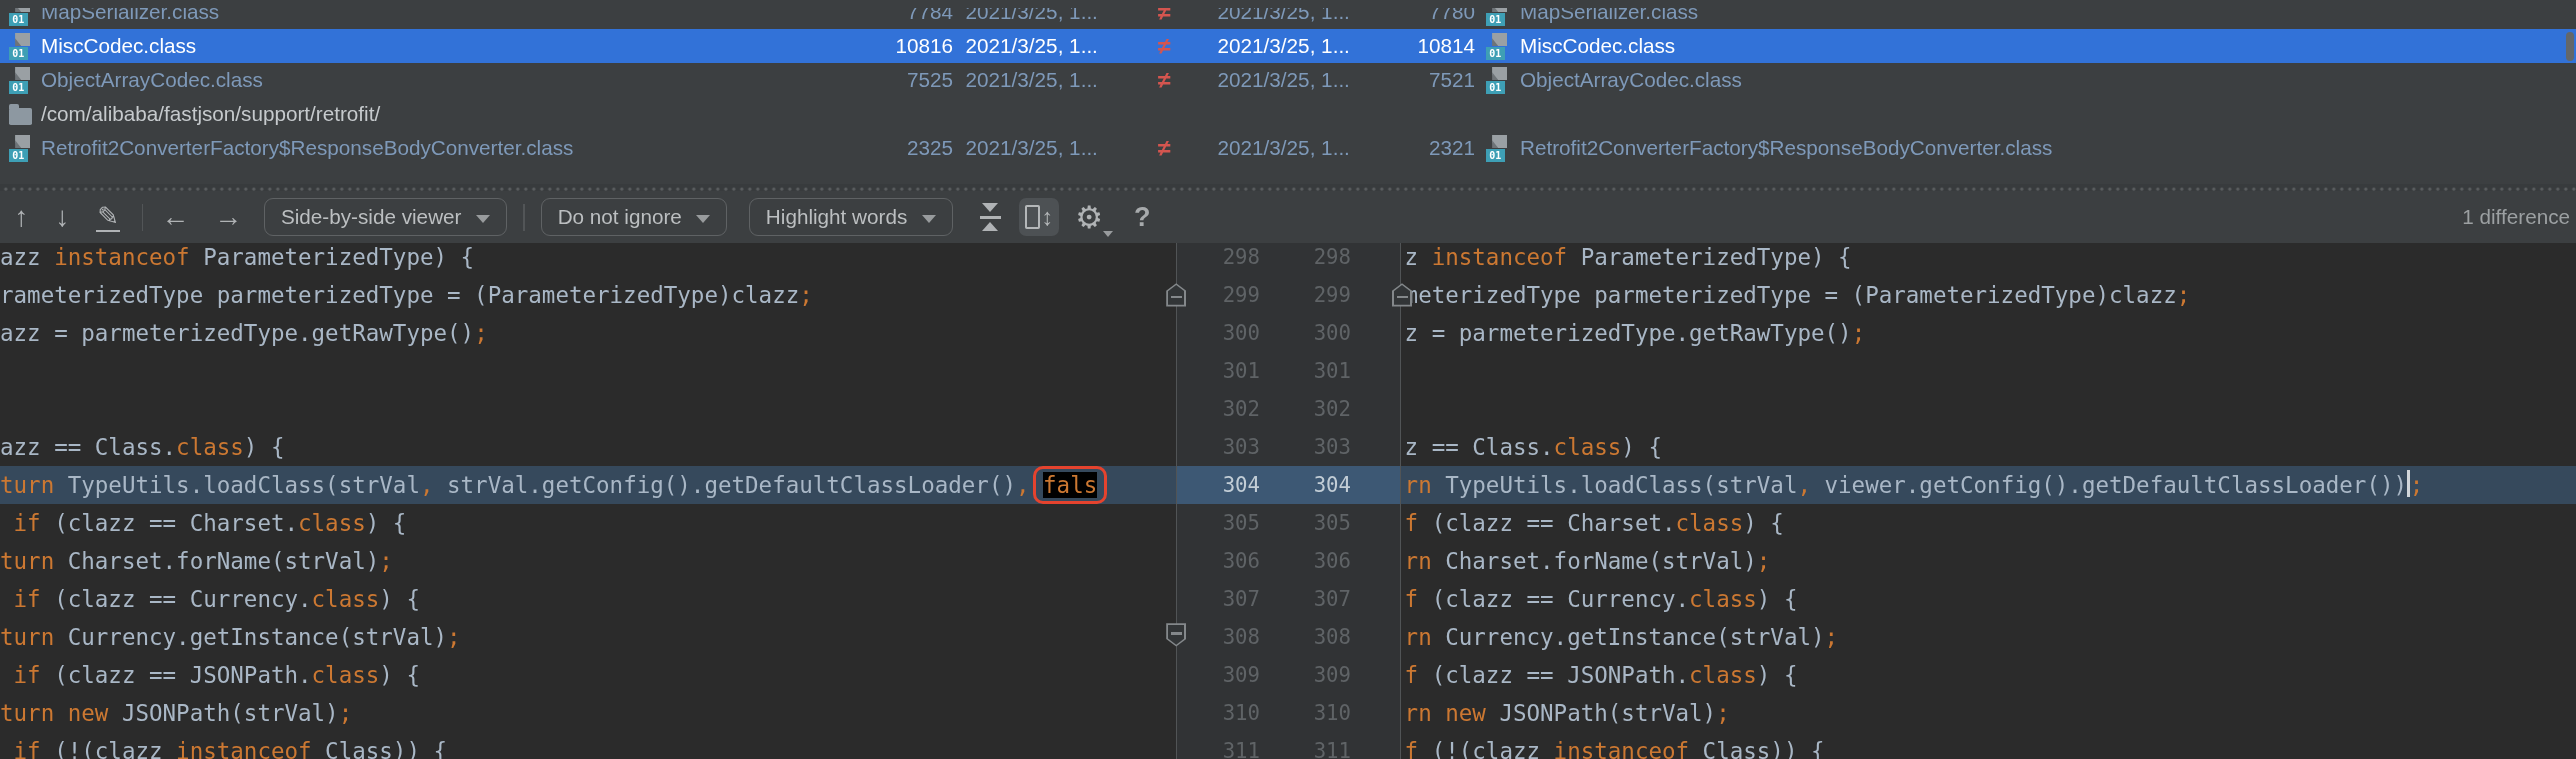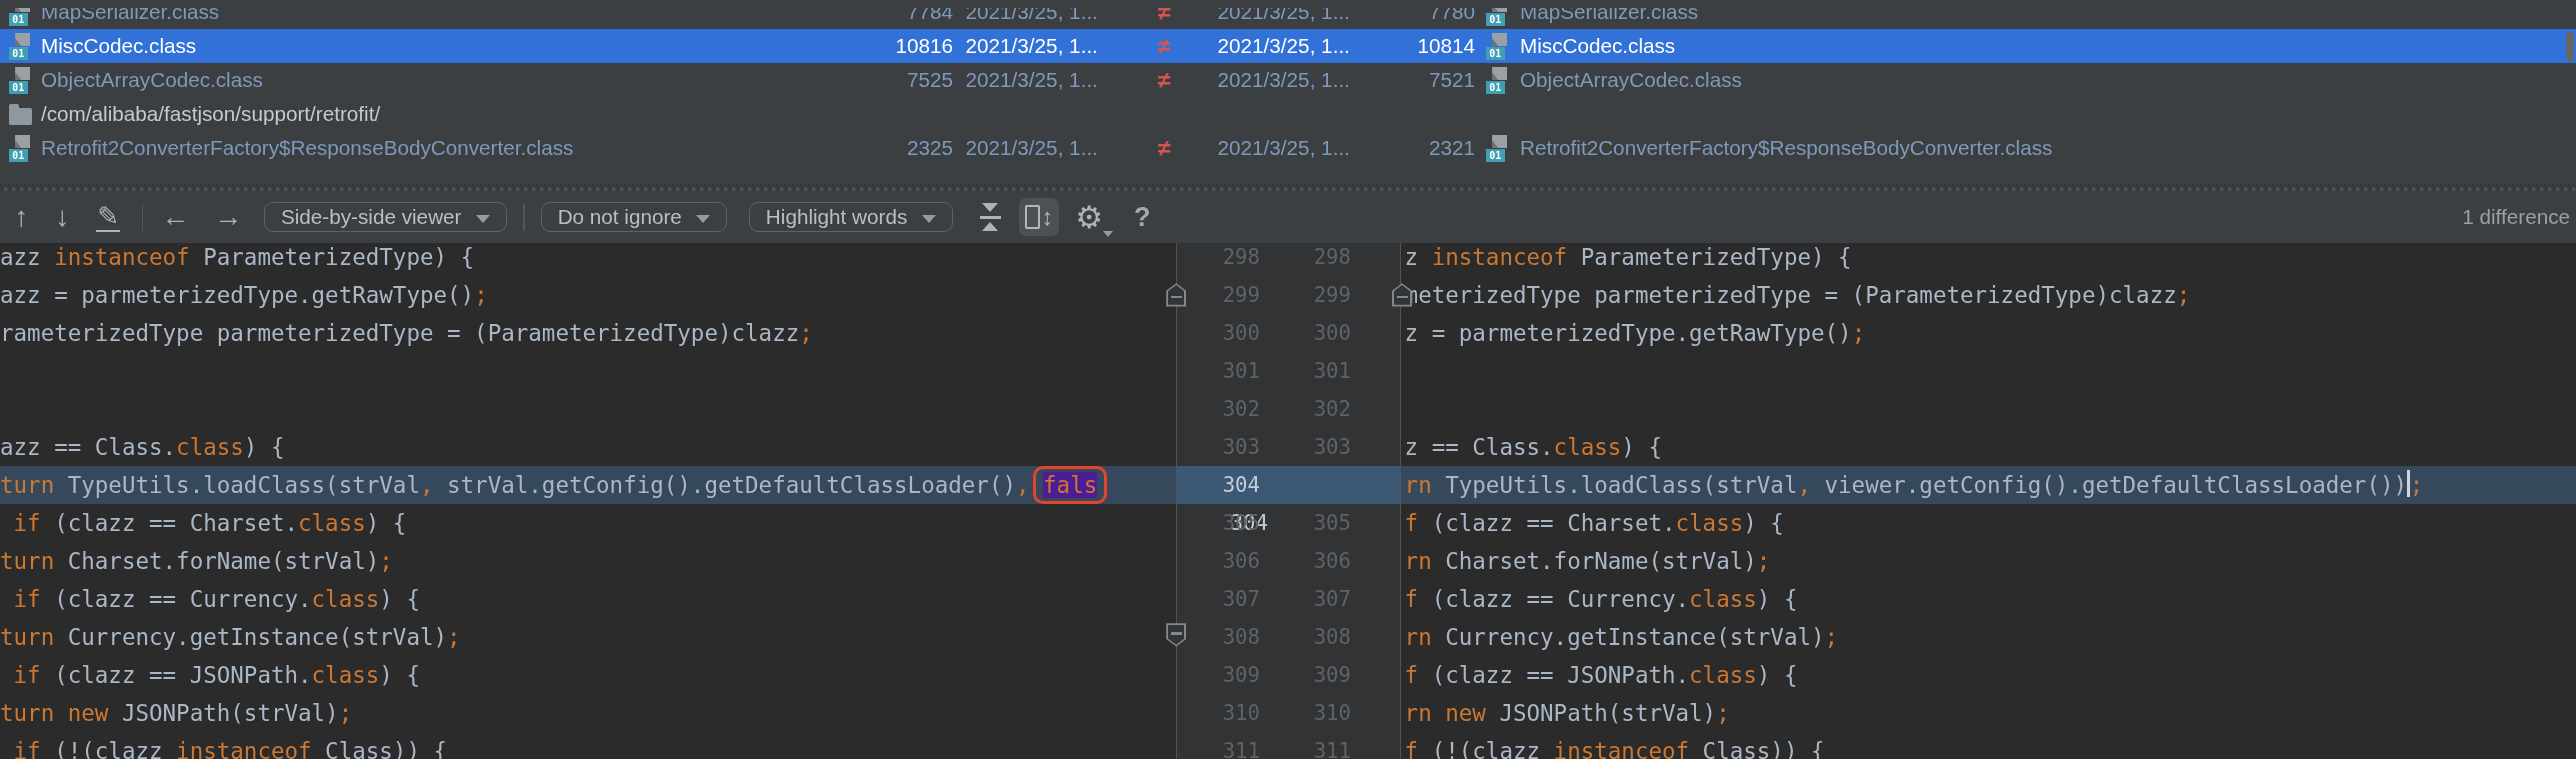--- a/index.html
+++ b/index.html
@@ -38,21 +38,21 @@
     background-image:radial-gradient(circle,#5a5d5f 1.4px,transparent 1.9px);
     background-size:8px 7.2px;background-position:1.8px 1.8px;}
 
   
   .toolbar{height:52px;display:flex;align-items:center;background:#3c3f41;color:#b0b3b5;}
   .tbtn-ico{font-size:28px;line-height:1;color:#b0b3b5;}
   .arr-up{margin-left:14.4px;} .arr-dn{margin-left:27px;}
   .pencil{margin-left:27px;border-bottom:2.7px solid #b0b3b5;padding:0 0.9px 0.9px 0.9px;font-size:26px;}
   .tsep{width:1.8px;height:27px;background:#525557;margin-left:21.6px;}
   .arr-l{margin-left:18px;} .arr-r{margin-left:25px;}
-  .drop{display:flex;align-items:center;gap:14.4px;height:30px;padding:0 16px;margin-left:21.6px;
+  .drop{display:flex;align-items:center;gap:14.4px;height:38px;padding:0 16px;margin-left:21.6px;
     border:1.8px solid #5f6264;border-radius:9px;color:#bcbfc1;font-size:20.7px;white-space:nowrap;}
   .caret-dn{width:0;height:0;border-left:7.2px solid transparent;border-right:7.2px solid transparent;
     border-top:8px solid #989b9d;margin-top:2.7px;}
   .collapse-ico{margin-left:27px;display:flex;flex-direction:column;align-items:center;}
   .collapse-ico .t1{width:0;height:0;border-left:8px solid transparent;border-right:8px solid transparent;border-top:9px solid #b0b3b5;}
   .collapse-ico .bar{width:21.6px;height:2.7px;background:#b0b3b5;margin:3.6px 0;}
   .collapse-ico .t2{width:0;height:0;border-left:8px solid transparent;border-right:8px solid transparent;border-bottom:9px solid #b0b3b5;}
   .sync-ico{margin-left:18px;width:40px;height:38px;background:#4d5154;border-radius:7.2px;
     display:flex;align-items:center;justify-content:center;gap:1.8px;}
   .sync-ico .rect{width:14.4px;height:23.4px;border:2.7px solid #b4b7b9;border-radius:1.8px;}
@@ -69,27 +69,27 @@
   .pane{overflow:hidden;position:relative;}
   .pane.left{width:1176px;flex:0 0 auto;}
   .pane.right{flex:1 1 auto;}
   .gutter{width:225px;flex:0 0 auto;background:#313335;border-left:1.8px solid #515456;
     border-right:1.8px solid #515456;position:relative;}
   .crow{height:38px;line-height:38px;white-space:pre;}
   .pane .crow{padding-left:3.6px;}
   .pane.left .crow{padding-left:0;}
   .crow.hl{background:var(--hl-editor);}
   .gutter .crow{display:flex;}
-  .gutter .crow.hl{background:var(--hl-gutter);flex-direction:column;}
+  .gutter .crow.hl{background:var(--hl-gutter);}
   .gutter .n1{width:83px;text-align:right;color:#5f6366;font-size:20.7px;}
   .gutter .n2{width:91px;text-align:right;color:#5f6366;font-size:20.7px;}
   .gutter .crow.hl .n1,.gutter .crow.hl .n2{color:#c2cdd6;}
   .offset{margin-top:-5.4px;}
   .k{color:var(--kw);}
-  .m{position:relative;background:#4c1d95;color:var(--kw);text-align:center;}
+  .m{position:relative;background:#000000;color:var(--kw);text-align:center;}
   .redbox{position:absolute;inset:-6.3px -10px;border:3.6px solid var(--ann);border-radius:10px;}
   .tcaret{display:inline-block;width:2.7px;height:27px;background:#d2d6da;vertical-align:-4.5px;}
   
   .fold{position:absolute;width:20px;height:23.4px;z-index:3;}
   .fold .o{position:absolute;inset:0;background:#84888b;}
   .fold .i{position:absolute;inset:1.8px;background:#323537;}
   .fold.up .o,.fold.up .i{clip-path:polygon(50% 0,100% 32%,100% 100%,0 100%,0 32%);}
   .fold.down .o,.fold.down .i{clip-path:polygon(0 0,100% 0,100% 68%,50% 100%,0 68%);}
   .fold .bar{position:absolute;left:4.5px;right:4.5px;height:2.7px;background:#84888b;}
   .fold.up .bar{top:12.6px;}
@@ -233,22 +233,22 @@
   </span>
   <span class="gear"><span>⚙</span><span class="mini"></span></span>
   <span class="help">?</span>
   <span class="status">1 difference</span>
 </div>
 
 <div class="diff">
   <div class="pane left">
       <div class="offset" id="leftLines">
         <div class="crow"><span>azz </span><span class="k">instanceof</span><span> ParameterizedType) {</span></div>
+        <div class="crow"><span>rameterizedType parmeterizedType = (ParameterizedType)clazz</span><span class="k">;</span></div>
         <div class="crow"><span>azz = parmeterizedType.getRawType()</span><span class="k">;</span></div>
-        <div class="crow"><span>rameterizedType parmeterizedType = (ParameterizedType)clazz</span><span class="k">;</span></div>
         <div class="crow"></div>
         <div class="crow"></div>
         <div class="crow"><span>azz == Class.</span><span class="k">class</span><span>) {</span></div>
         <div class="crow hl"><span class="k">turn</span><span> TypeUtils.loadClass(strVal</span><span class="k">,</span><span> strVal.getConfig().getDefaultClassLoader()</span><span class="k">,</span><span> </span><span class="m">fals<span class="redbox"></span></span></div>
         <div class="crow"><span> </span><span class="k">if</span><span> (clazz == Charset.</span><span class="k">class</span><span>) {</span></div>
         <div class="crow"><span class="k">turn</span><span> Charset.forName(strVal)</span><span class="k">;</span></div>
         <div class="crow"><span> </span><span class="k">if</span><span> (clazz == Currency.</span><span class="k">class</span><span>) {</span></div>
         <div class="crow"><span class="k">turn</span><span> Currency.getInstance(strVal)</span><span class="k">;</span></div>
         <div class="crow"><span> </span><span class="k">if</span><span> (clazz == JSONPath.</span><span class="k">class</span><span>) {</span></div>
         <div class="crow"><span class="k">turn</span><span> </span><span class="k">new</span><span> JSONPath(strVal)</span><span class="k">;</span></div>

